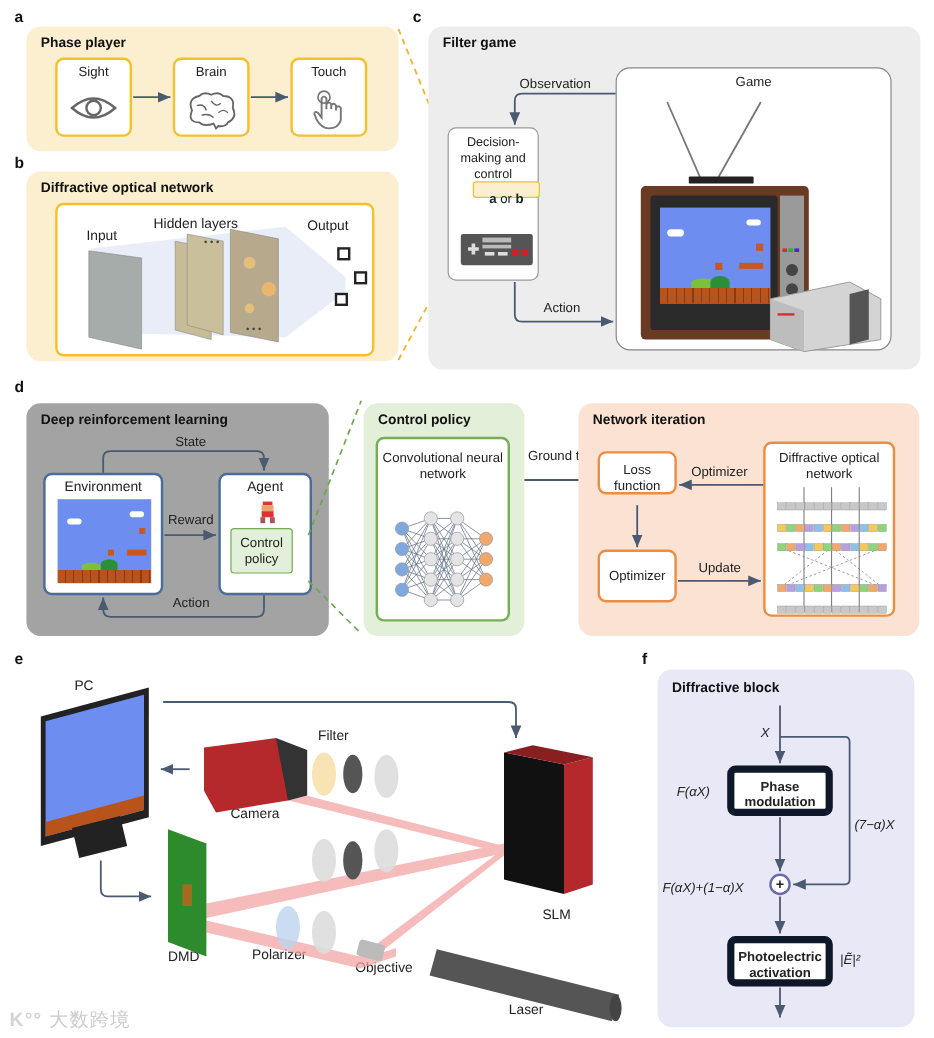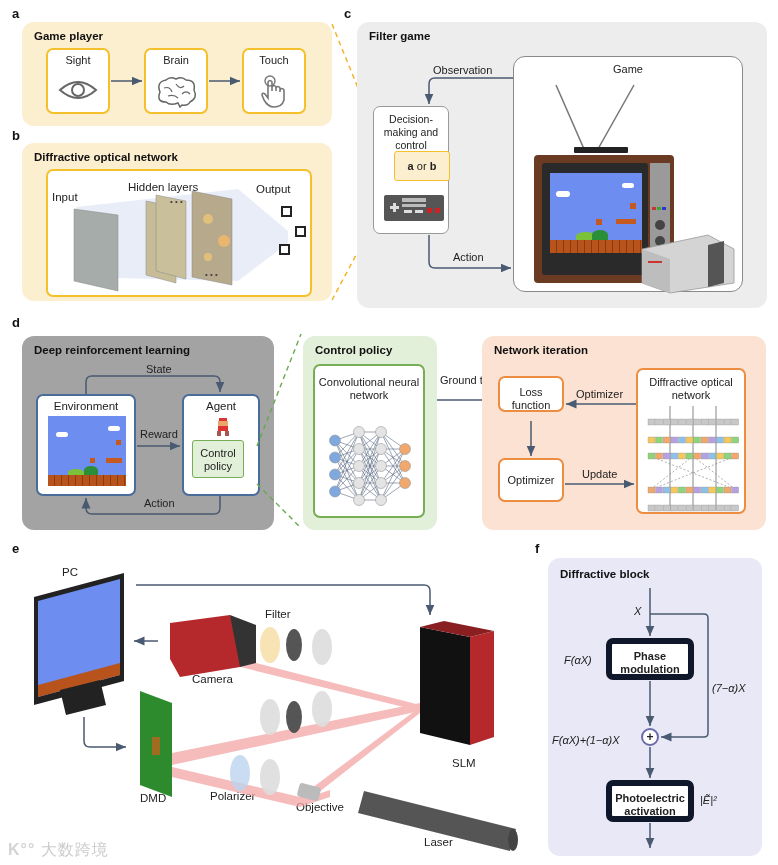--- a/index.html
+++ b/index.html
@@ -33,21 +33,21 @@
 <body>
 
 <div class="plabel" style="left:12px;top:6px">a</div>
 <div class="plabel" style="left:12px;top:128px">b</div>
 <div class="plabel" style="left:344px;top:6px">c</div>
 <div class="plabel" style="left:12px;top:315px">d</div>
 <div class="plabel" style="left:12px;top:541px">e</div>
 <div class="plabel" style="left:535px;top:541px">f</div>
 
 <div class="panel yel" style="left:22px;top:22px;width:310px;height:104px">
-  <div class="ptitle" style="left:12px;top:8px">Game player</div>
+  <div class="ptitle" style="left:12px;top:8px">Phase player</div>
   <div class="box ybox" style="left:24px;top:26px;width:64px;height:66px">
     <div class="t" style="left:0;right:0;top:4px">Sight</div>
     <svg width="40" height="24" style="left:10px;top:28px">
       <path d="M2 12 Q20 -4 38 12 Q20 28 2 12 Z" fill="none" stroke="#666" stroke-width="2"></path>
       <circle cx="20" cy="12" r="6" fill="none" stroke="#666" stroke-width="2"></circle>
     </svg>
   </div>
   <div class="box ybox" style="left:122px;top:26px;width:64px;height:66px">
     <div class="t" style="left:0;right:0;top:4px">Brain</div>
     <svg width="44" height="32" style="left:8px;top:26px">
@@ -69,21 +69,21 @@
         </marker>
       </defs>
     <line x1="89" y1="59" x2="120" y2="59" stroke="#4a5a70" stroke-width="1.5" marker-end="url(#ah)"></line>
     <line x1="187" y1="59" x2="218" y2="59" stroke="#4a5a70" stroke-width="1.5" marker-end="url(#ah)"></line>
   </svg>
 </div>
 
 <div class="panel yel" style="left:22px;top:143px;width:310px;height:158px">
   <div class="ptitle" style="left:12px;top:8px">Diffractive optical network</div>
   <div class="box ybox" style="left:24px;top:26px;width:266px;height:128px">
-    <div class="t" style="left:4px;top:20px;font-size:11.5px">Input</div>
+    <div class="t" style="left:24px;top:20px;font-size:11.5px">Input</div>
     <div class="t" style="left:80px;top:10px;font-size:11.5px">Hidden layers</div>
     <div class="t" style="left:208px;top:12px;font-size:11.5px">Output</div>
     <svg width="266" height="128" style="left:0;top:0">
       <polygon points="28,36 190,18 240,60 240,72 190,110 28,106" fill="#dfe6f5" opacity="0.7"></polygon>
       <polygon points="26,38 70,44 70,120 26,110" fill="#a6aca9" stroke="#888" stroke-width="0.5"></polygon>
       <polygon points="98,30 128,36 128,112 98,104" fill="#c6bd98" stroke="#888" stroke-width="0.5"></polygon>
       <polygon points="108,24 138,30 138,108 108,100" fill="#c9bf9a" stroke="#888" stroke-width="0.5"></polygon>
       <polygon points="144,20 184,28 184,114 144,106" fill="#b7a98c" stroke="#888" stroke-width="0.5"></polygon>
       <circle cx="160" cy="48" r="5" fill="#e7c27a" opacity="0.9"></circle>
       <circle cx="176" cy="70" r="6" fill="#f0b76b" opacity="0.9"></circle>
@@ -102,21 +102,21 @@
   <line x1="2" y1="280" x2="62" y2="168" stroke="#f4b42c" stroke-width="1.5" stroke-dasharray="5,4"></line>
 </svg>
 
 <div class="panel gray" style="left:357px;top:22px;width:410px;height:286px">
   <div class="ptitle" style="left:12px;top:8px">Filter game</div>
   <div class="t" style="left:76px;top:42px;font-size:11px">Observation</div>
   <div class="t" style="left:96px;top:229px;font-size:11px">Action</div>
 
   <div class="box" style="left:16px;top:84px;width:76px;height:128px;border:1px solid #999">
     <div class="t" style="left:0;right:0;top:6px;font-size:10.5px">Decision-making and control</div>
-    <div class="box" style="left:20px;top:44px;width:56px;height:30px;background:#fcefcf;border:1.5px solid #f4c02c;border-radius:3px">
+    <div class="box" style="left:20px;top:44px;width:56px;height:14px;background:#fcefcf;border:1.5px solid #f4c02c;border-radius:3px">
       <div class="t" style="left:0;right:0;top:8px;font-size:11px">
         <b>a</b><span> or </span><b>b</b>
       </div>
     </div>
     <svg width="60" height="26" style="left:10px;top:88px">
       <rect x="0" y="0" width="60" height="26" fill="#555" rx="2"></rect>
       <rect x="18" y="3" width="24" height="4" fill="#bbb"></rect>
         <rect x="18" y="9" width="24" height="3" fill="#bbb"></rect>
       <path d="M6 11 h3 v-3 h3 v3 h3 v3 h-3 v3 h-3 v-3 h-3 z" fill="#ddd"></path>
       <rect x="20" y="15" width="8" height="3" fill="#ddd"></rect>

